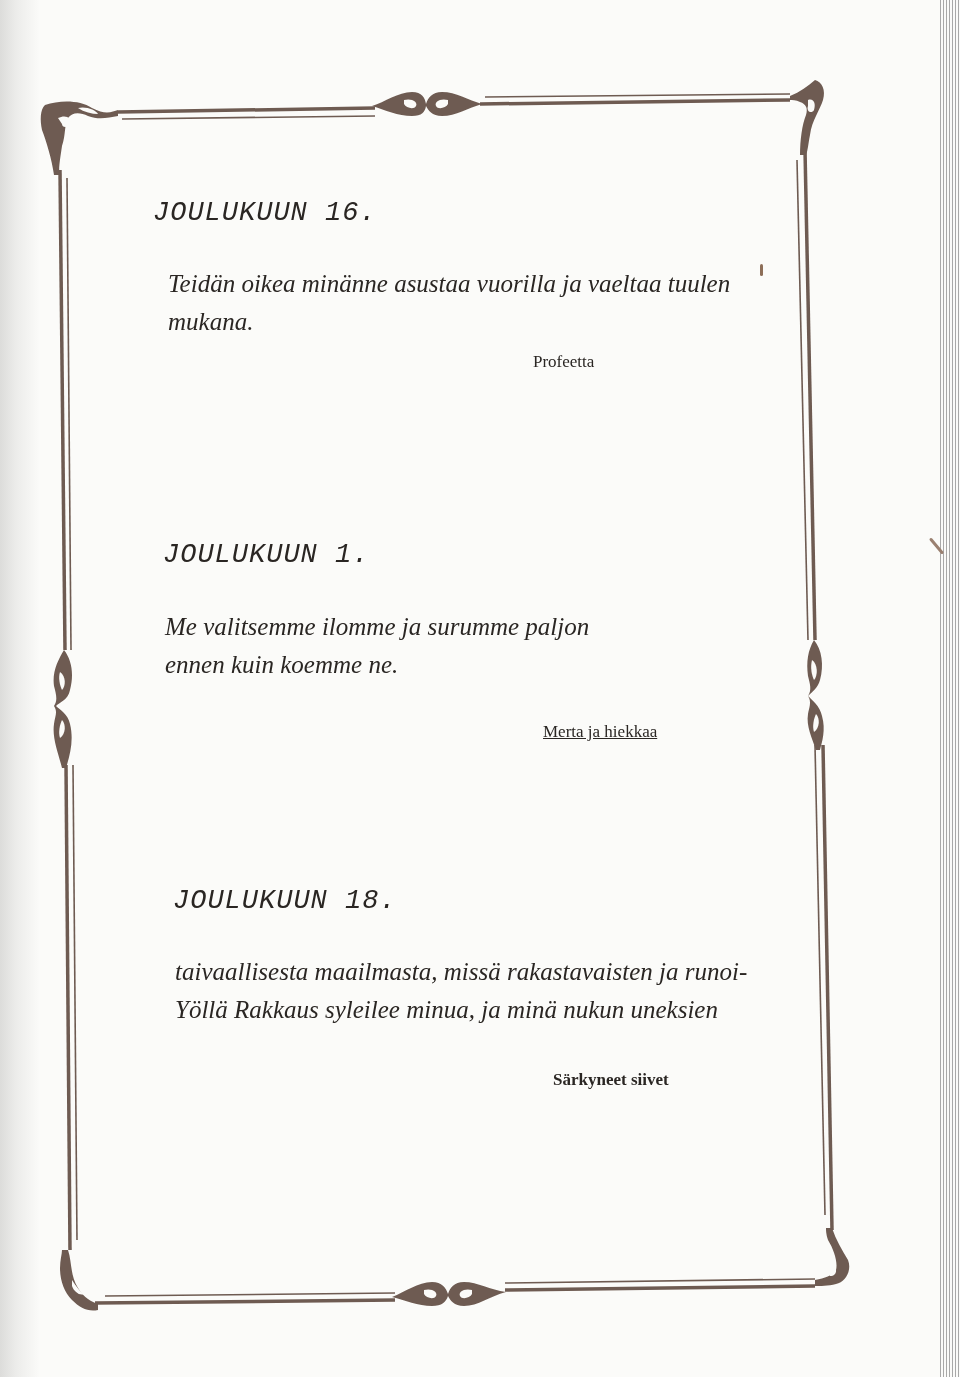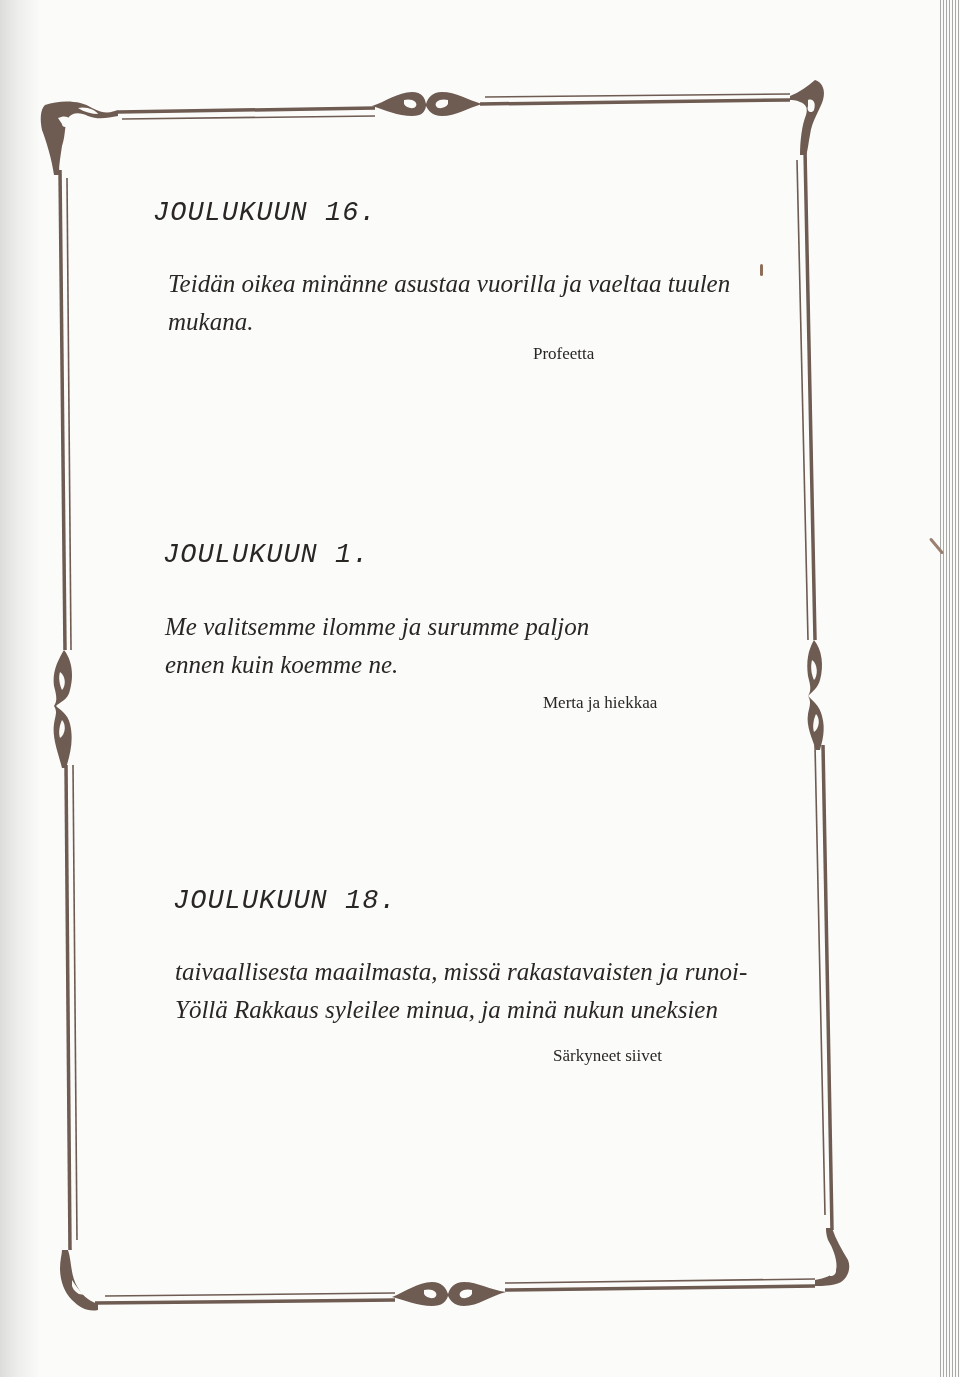--- a/index.html
+++ b/index.html
@@ -137,31 +137,31 @@
 <div class="stray" style="left:760px; top:264px;"></div>
 <div class="stray" style="left:935px; top:536px; transform:rotate(-40deg); height:20px; background:#9a8070;"></div>
 
 <div class="entry" style="left:153px; top:198px;">
   <div class="heading">JOULUKUUN 16.</div>
 </div>
 <div class="entry" style="left:156px; top:265px;margin-left:12px;">
   <div class="quote">Teidän oikea minänne asustaa vuorilla ja vaeltaa tuulen</div>
   <div class="quote">mukana.</div>
 </div>
-<div class="source" style="left:533px; top:344px;">Profeetta</div>
+<div class="source" style="left:533px; top:352px;">Profeetta</div>
 
 <div class="entry" style="left:163px; top:540px;">
   <div class="heading">JOULUKUUN 1.</div>
 </div>
 <div class="entry" style="left:165px; top:608px;">
   <div class="quote">Me valitsemme ilomme ja surumme paljon</div>
   <div class="quote">ennen kuin koemme ne.</div>
 </div>
-<div class="source" style="left:543px; top:693px;">Merta ja hiekkaa</div>
+<div class="source" style="left:543px; top:722px;text-decoration:underline;">Merta ja hiekkaa</div>
 
 <div class="entry" style="left:173px; top:886px;">
   <div class="heading">JOULUKUUN 18.</div>
 </div>
 <div class="entry" style="left:175px; top:953px;">
   <div class="quote">taivaallisesta maailmasta, missä rakastavaisten ja runoi-</div>
   <div class="quote">Yöllä Rakkaus syleilee minua, ja minä nukun uneksien</div>
 </div>
-<div class="source" style="left:553px; top:1046px;">Särkyneet siivet</div>
+<div class="source" style="left:553px; top:1070px;font-weight:bold;">Särkyneet siivet</div>
 
 </body></html>

